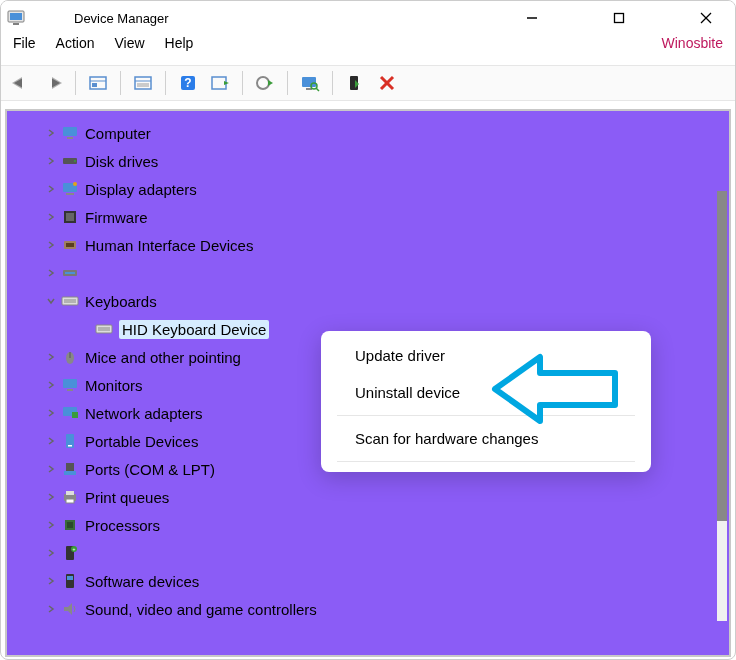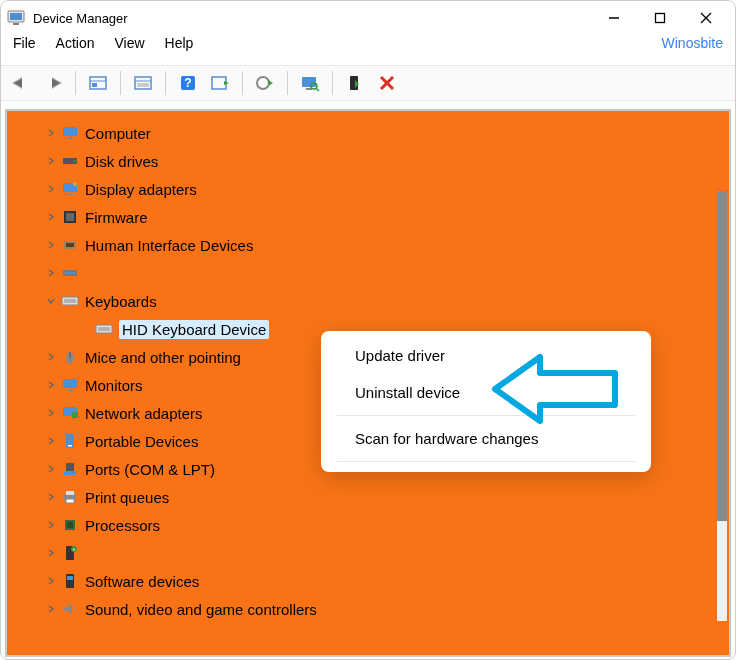--- a/index.html
+++ b/index.html
@@ -14,41 +14,42 @@
     border: 1px solid #ccc;
     border-radius: 8px;
     position: relative;
   }
   .titlebar {
     display: flex;
     align-items: center;
     height: 34px;
     padding: 0 6px;
     background: #fff;
+    gap: 41px;
   }
   .titlebar .app-icon {
     width: 18px; height: 18px;
     margin-right: 8px;
   }
   .titlebar .title { font-size: 13px; }
   .titlebar .spacer { flex: 1; }
   .winbtn {
     width: 46px; height: 30px;
     display: flex; align-items: center; justify-content: center;
   }
   .menubar {
     display: flex;
     align-items: flex-start;
     height: 30px;
     padding: 0 12px;
     font-size: 14px;
   }
   .menubar .menuitem { margin-right: 20px; }
   .menubar .spacer { flex: 1; }
-  .watermark { color: #3b82f6; font-size: 14px; }
+  .watermark { color: #be185d; font-size: 14px; }
   .toolbar {
     height: 36px;
     border-top: 1px solid #e6e6e6;
     border-bottom: 1px solid #e6e6e6;
     display: flex;
     align-items: center;
     padding: 0 6px;
     gap: 4px;
     background: #fafafa;
   }
@@ -65,21 +66,21 @@
   .content {
     position: relative;
     height: calc(660px - 34px - 30px - 36px);
     padding: 8px 4px 4px 4px;
   }
   .content-inner {
     position: relative;
     border: 2px solid #c8c8c8;
     height: 100%;
     overflow: hidden;
-    background: #f97316;
+    background: #8b5cf6;
   }
   .tree {
     padding: 8px 0 8px 0;
     height: 100%;
   }
   .tree-row {
     display: flex;
     align-items: center;
     height: 28px;
     font-size: 15px;

